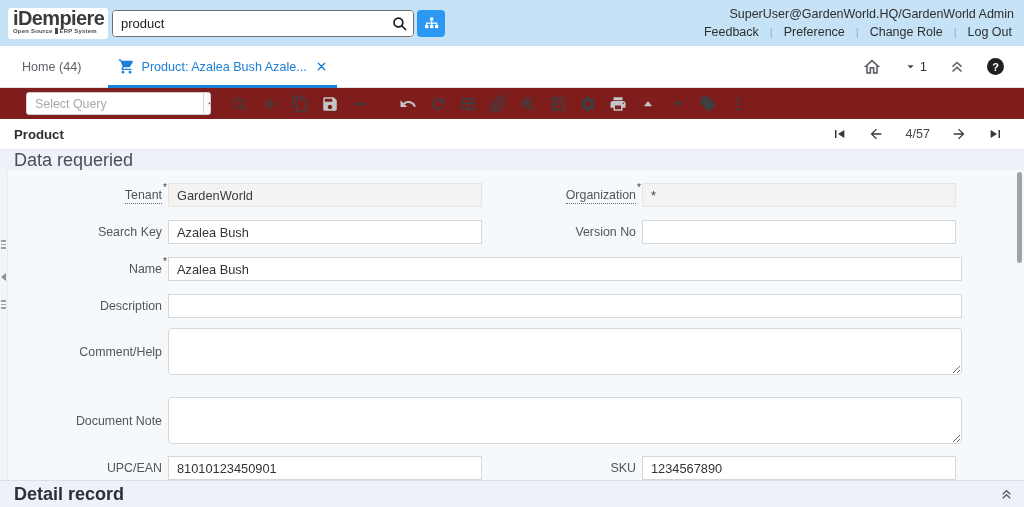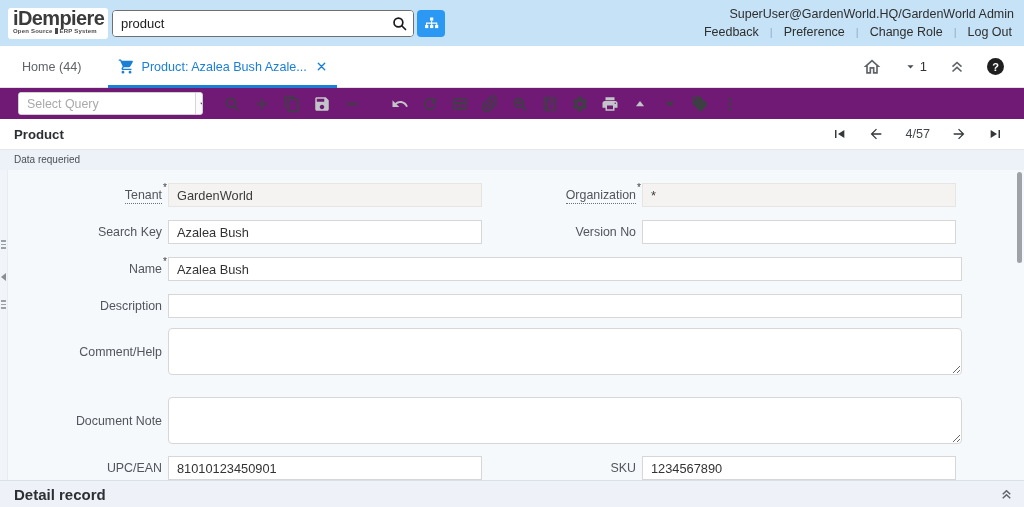--- a/index.html
+++ b/index.html
@@ -29,39 +29,39 @@
   .tab-home { margin-left:12px; color:#5f6368; }
   .tab-active { margin-left:16px; color:#1b7fd6; }
   .tab-active::after { content:""; position:absolute; left:0; right:0; bottom:-1px; height:3px; background:#1b7fd6; }
   .tab-active .tab-label { margin:0 9px 0 7px; }
   .tabbar-right { margin-left:auto; display:flex; align-items:center; gap:21px; padding-right:20px; color:#5f6368; }
   .tb-item { display:flex; align-items:center; cursor:pointer; }
   .win-count { font-size:13px; color:#333; margin-left:2px; }
   .help-btn { width:17px; height:17px; border-radius:50%; background:#1f1f1f; color:#fff; font-size:11px; font-weight:bold; display:flex; align-items:center; justify-content:center; }
 
   
-  .toolbar { height:31px; background:#701a75; display:flex; align-items:center; padding-left:18px; flex:none; }
+  .toolbar { height:31px; background:#7f1d1d; display:flex; align-items:center; padding-left:26px; flex:none; }
   .combo { display:flex; align-items:stretch; width:185px; height:23px; border:1px solid #cfcfcf; border-radius:3px; overflow:hidden; background:#fff; }
   .combo-input { flex:1; border:none; outline:none; padding:0 8px; font-size:12.4px; color:#333; font-family:inherit; }
   .combo-input::placeholder { color:#a9a9a9; }
   .combo-btn { width:24px; border:none; border-left:1px solid #d6d6d6; background:#fbfbfb; display:flex; align-items:center; justify-content:center; cursor:pointer; color:#4a4a4a; }
   .tbtn { width:26px; height:26px; margin-left:4px; border:none; background:transparent; display:flex; align-items:center; justify-content:center; cursor:pointer; color:#3d4043; }
   .tbtn.first { margin-left:16px; }
   .tbtn.gap { margin-left:22px; }
   .tbtn.disabled { color:#c3c6c9; cursor:default; }
 
   
   .rec-header { height:31px; border-bottom:1px solid #e4e7ea; display:flex; align-items:center; padding:0 20px 0 14px; flex:none; }
   .rec-title { font-size:13.2px; font-weight:bold; color:#2c2f33; }
   .rec-nav { margin-left:auto; display:flex; align-items:center; gap:21px; color:#35383b; }
   .rec-pos { font-size:12.6px; color:#44474a; }
   .nav-btn { display:flex; align-items:center; cursor:pointer; background:none; border:none; color:#35383b; }
 
   
-  .statusbar { height:20px; background:#edf2f9; font-size:10px; color:#4b4f54; line-height:20px; padding-left:14px; flex:none; }
+  .statusbar { height:20px; background:#edf2f9; font-size:18px; color:#4b4f54; line-height:20px; padding-left:14px; flex:none; }
 
   
   .formarea { position:relative; flex:1; background:#f6f9fc; padding:13px 0 0 8px; overflow:hidden; }
   .frow { display:flex; align-items:center; }
   .frow.mb13 { margin-bottom:13px; } .frow.mb10 { margin-bottom:10px; }
   .frow.mb9 { margin-bottom:22px; } .frow.mb12 { margin-bottom:12px; }
   .lbl { width:160px; flex:none; text-align:right; padding-right:6px; font-size:12.4px; color:#52565c; }
   .lbl2 { width:160px; flex:none; text-align:right; padding-right:6px; font-size:12.4px; color:#52565c; }
   .linklbl { border-bottom:1px dotted #6d7176; padding-bottom:1px; cursor:pointer; }
   .required { position:relative; }
@@ -77,21 +77,21 @@
   .grip { position:absolute; left:1px; width:5px; display:flex; flex-direction:column; gap:2px; }
   .grip span { height:1.5px; background:#9aa0a6; }
   .grip-top { top:70px; } .grip-bottom { top:130px; }
   .splitter-arrow { position:absolute; left:1px; top:103px; width:0; height:0; border-top:4px solid transparent; border-bottom:4px solid transparent; border-right:5px solid #8a8f94; cursor:pointer; }
 
   
   .scroll-thumb { position:absolute; right:2px; top:2px; width:5px; height:91px; border-radius:3px; background:#9fa3a8; cursor:pointer; }
 
   
   .detailbar { height:27px; background:#eef2f8; border-top:1px solid #d9dfe6; display:flex; align-items:center; padding:0 10px 0 14px; flex:none; }
-  .detail-title { font-size:15px; font-weight:bold; color:#2c2f33; }
+  .detail-title { font-size:18px; font-weight:bold; color:#2c2f33; }
   .detail-collapse { margin-left:auto; color:#5f6368; display:flex; align-items:center; cursor:pointer; }
 
   svg { display:block; }
 </style>
 </head>
 <body>
 
 <div class="app">
 
   <header class="topbar">

